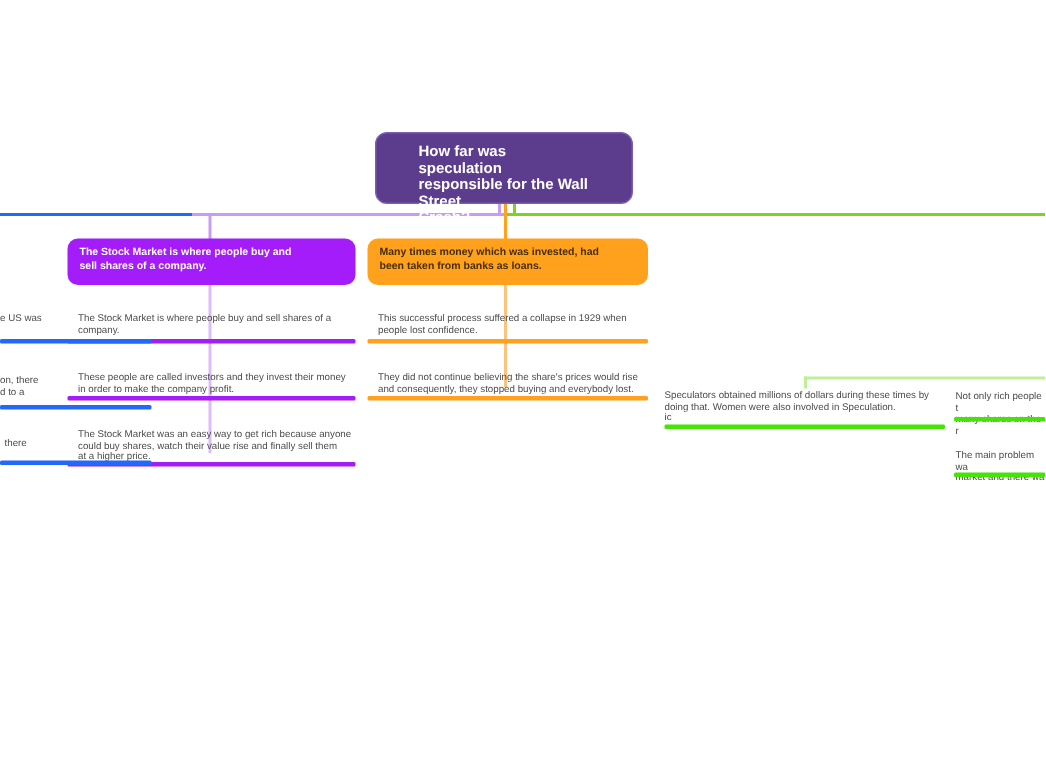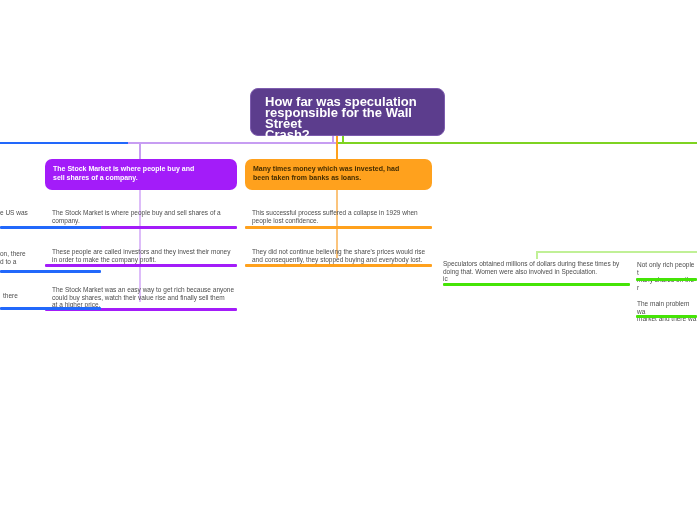--- a/index.html
+++ b/index.html
@@ -7,23 +7,23 @@
   #canvas {
     position:relative; width:697px; height:520px; background:#ffffff;
     font-family:"Liberation Sans", sans-serif; overflow:hidden;
   }
   .line { position:absolute; }
   .chip {
     position:absolute; border-radius:7px; font-weight:bold;
     white-space:pre-line; cursor:default;
   }
   #root-chip {
-    left:250px; top:88px; width:195px; height:48px;
+    left:250px; top:88px; width:172px; height:48px;
     background:#5c3d8d; border:1px solid #7d5cae; border-radius:8px;
-    color:#ffffff; font-size:13px; line-height:11px; padding:7px 14px;
+    color:#ffffff; font-size:10px; line-height:11px; padding:7px 28px;
   }
   #purple-chip {
     left:45px; top:159px; width:192px; height:31px;
     background:#a31cf9; color:#ffffff; font-size:7px; line-height:9px; padding:5px 8px;
   }
   #orange-chip {
     left:245px; top:159px; width:187px; height:31px;
     background:#ffa11d; color:#442d00; font-size:7px; line-height:9px; padding:5px 8px;
   }
   .child { position:absolute; }

